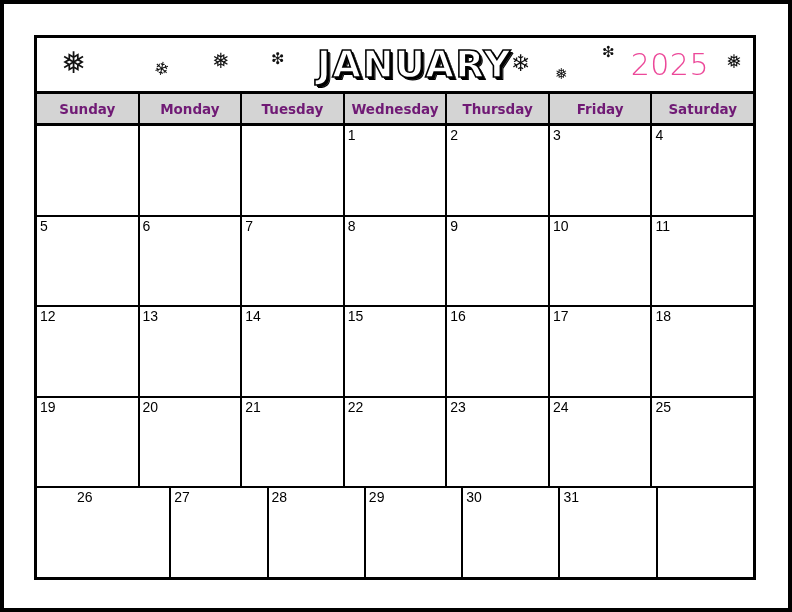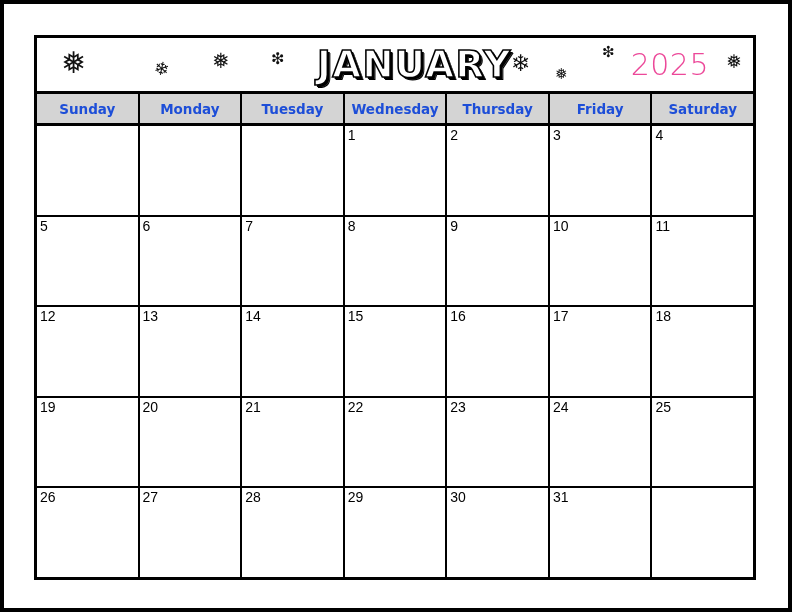--- a/index.html
+++ b/index.html
@@ -97,40 +97,40 @@
     background: #d4d4d4;
   }
   .weekday-cell {
     flex: 1 1 0;
     display: flex;
     align-items: center;
     justify-content: center;
     font-family: "DejaVu Sans", sans-serif;
     font-weight: bold;
     font-size: 13.5px;
-    color: #1d4ed8;
+    color: #701a75;
     border-right: 2px solid #000000;
     box-sizing: border-box;
     background: #d4d4d4;
   }
   .weekday-cell:last-child { border-right: none; }
 
   
   #weeks {
     flex: 1 1 auto;
     display: flex;
     flex-direction: column;
   }
   .week-row {
     flex: 1 1 0;
     display: flex;
     border-bottom: 2.5px solid #000000;
     box-sizing: border-box;
   }
-  .week-row:last-child { border-bottom: none; }
+  .week-row:last-child { border-bottom: none; padding-left: 37px; }
   .day-cell {
     flex: 1 1 0;
     border-right: 2.5px solid #000000;
     box-sizing: border-box;
     padding: 2px 0 0 3px;
     font-family: "Liberation Sans", sans-serif;
     font-size: 14px;
     color: #000000;
     line-height: 1.05;
     background: #ffffff;

